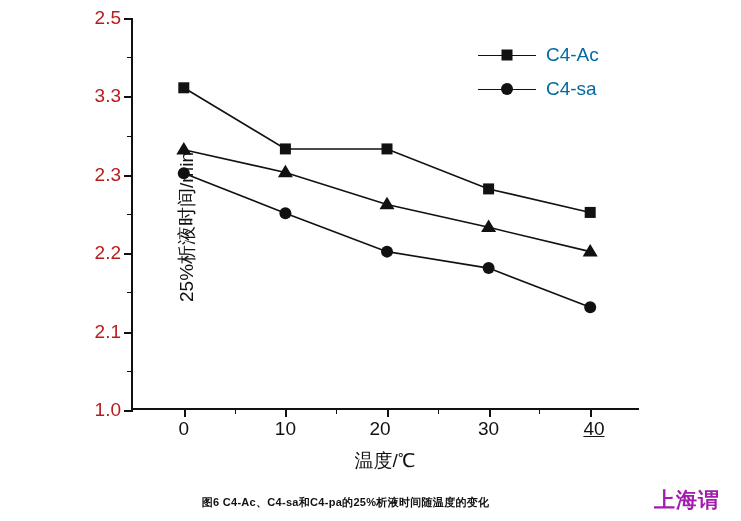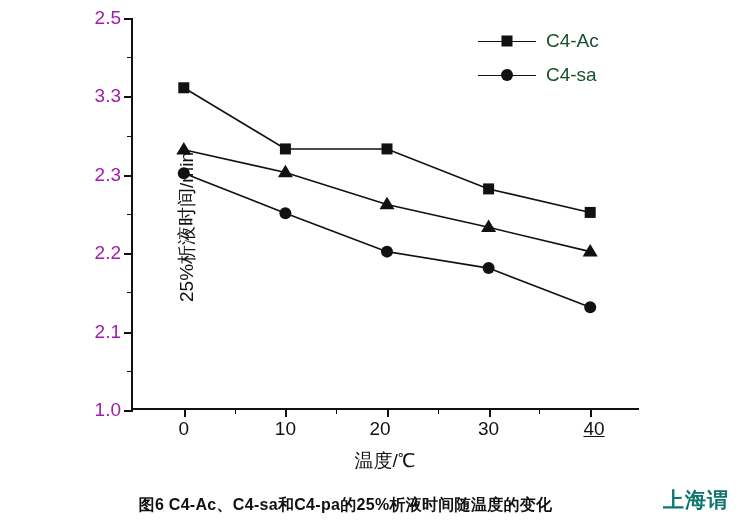--- a/index.html
+++ b/index.html
@@ -60,21 +60,21 @@
     bottom: -6px;
     height: 6px;
     border-left: 1.5px solid #111;
   }
   .ylabel-val {
     position: absolute;
     right: 100%;
     margin-right: 12px;
     transform: translateY(-50%);
     font-size: 19px;
-    color: #a21caf;
+    color: #b91c1c;
     white-space: nowrap;
   }
   .xlabel-val {
     position: absolute;
     top: 100%;
     margin-top: 10px;
     transform: translateX(-50%);
     font-size: 19px;
     color: #111;
     white-space: nowrap;
@@ -110,24 +110,24 @@
   svg.series-layer {
     position: absolute;
     left: 0; top: 0;
     width: 508px;
     height: 392px;
     overflow: visible;
   }
   .legend {
     position: absolute;
     left: 345px;
-    top: 6px;
+    top: 20px;
     width: 190px;
     font-size: 19px;
-    color: #14532d;
+    color: #0369a1;
   }
   .legend-row {
     display: flex;
     align-items: center;
     height: 34px;
   }
   .legend-line {
     position: relative;
     width: 58px;
     height: 18px;
@@ -168,31 +168,31 @@
   .legend-label {
     margin-left: 10px;
     white-space: nowrap;
   }
   .caption {
     position: absolute;
     left: 0;
     top: 495px;
     width: 691px;
     text-align: center;
-    font-size: 16px;
+    font-size: 11px;
     font-weight: bold;
     color: #111;
     letter-spacing: 0.3px;
   }
   .watermark {
     position: absolute;
-    right: 12px;
+    right: 21px;
     top: 486px;
     font-size: 21px;
-    color: #0f766e;
+    color: #a21caf;
     font-weight: bold;
     letter-spacing: 1px;
     white-space: nowrap;
   }
 </style>
 </head>
 <body>
 
 <div id="root">
 

